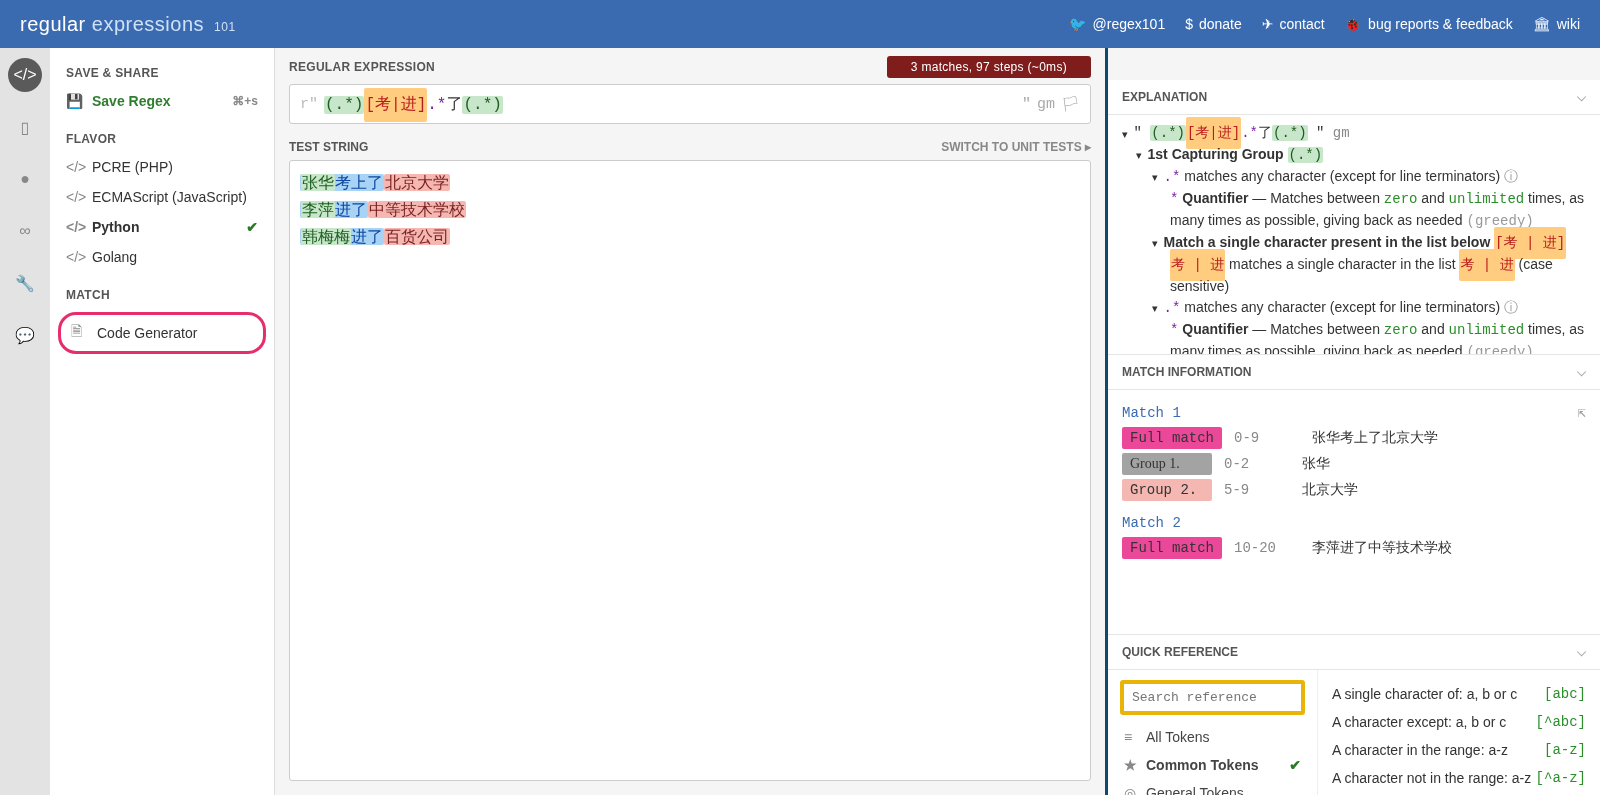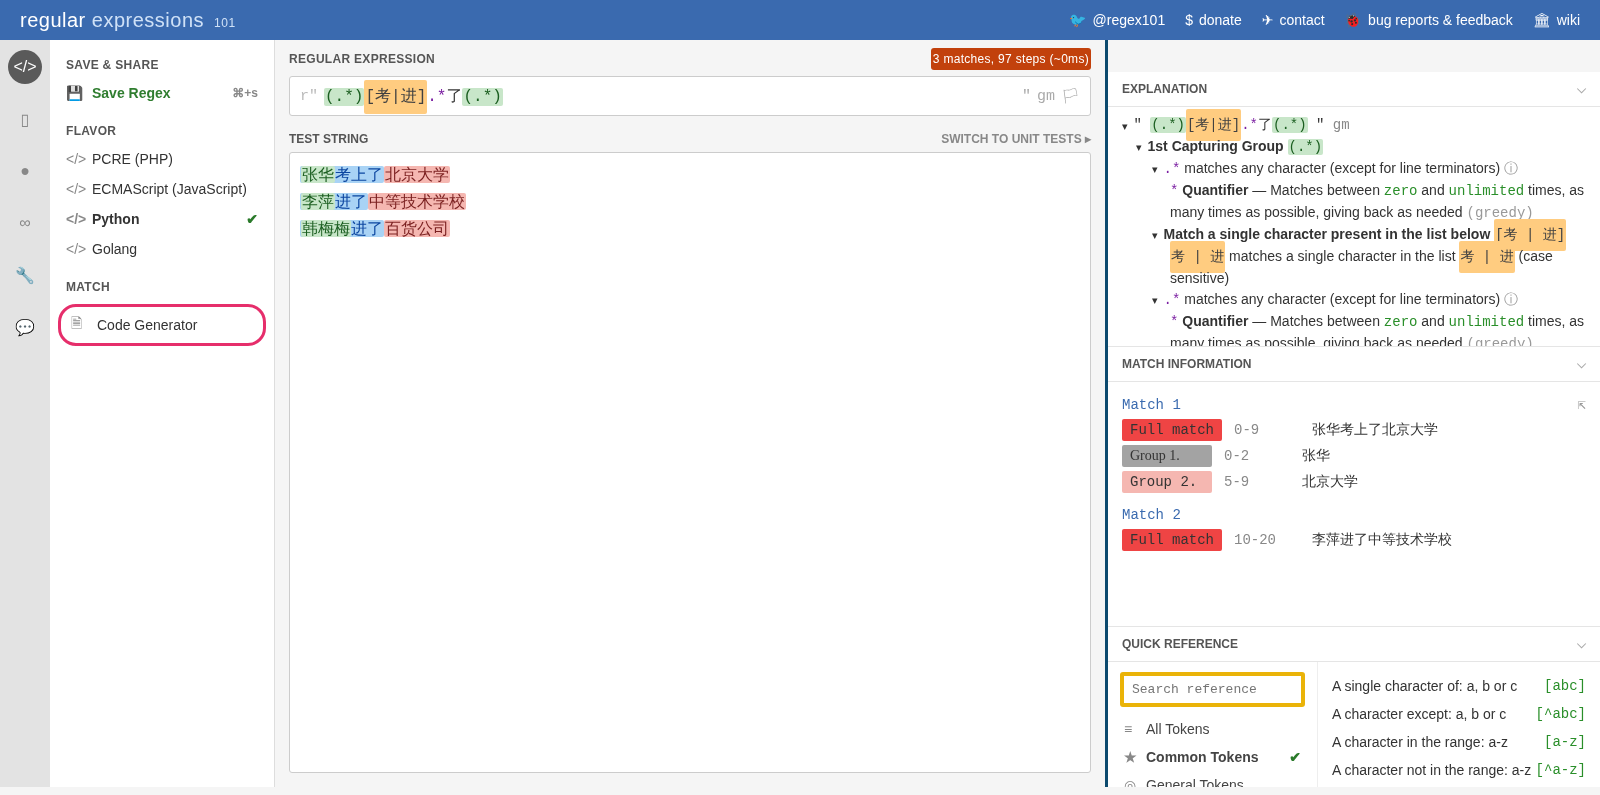--- a/index.html
+++ b/index.html
@@ -9,21 +9,21 @@
   color: #333;
   background: #f5f5f5;
   width: 1600px;
   height: 795px;
   overflow: hidden;
 }
 
 
 .header {
   background: #3a6aaf;
-  height: 40px;
+  height: 48px;
   display: flex;
   align-items: center;
   justify-content: space-between;
   padding: 0 20px;
   color: #fff;
 }
 .logo { font-size: 20px; font-weight: 300; letter-spacing: 0.5px; }
 .logo .light { color: #cfe1f7; font-weight: 300; }
 .logo .sub { font-size: 12px; color: #cfe1f7; margin-left: 4px; }
 .header-links { display: flex; gap: 20px; align-items: center; font-size: 14px; }
@@ -100,44 +100,44 @@
   display: flex;
   align-items: center;
   justify-content: space-between;
   padding: 8px 14px 6px;
   font-size: 12px;
   font-weight: 700;
   color: #555;
   letter-spacing: 0.3px;
 }
 .match-badge {
-  background: #c2410c;
+  background: #7f1d1d;
   color: #fff;
   font-size: 12px;
   font-weight: 400;
-  padding: 4px 2px;
+  padding: 4px 24px;
   border-radius: 3px;
 }
 .regex-row {
   display: flex;
   align-items: center;
   margin: 0 14px 10px;
   background: #fff;
   border: 1px solid #ccc;
   border-radius: 3px;
   height: 40px;
   padding: 0 10px;
   font-family: "Courier New", monospace;
 }
 .regex-prefix { color: #bbb; margin-right: 6px; font-size: 15px;}
 .regex-body { flex: 1; font-size: 16px; }
 .regex-flags { color: #aaa; font-size: 15px; margin-left: 6px; display:flex; align-items:center; gap:6px; }
 
 .hl-green { background: #c8e6c9; color: #1b5e20; padding: 0 1px; border-radius:2px;}
-.hl-orange { background: #ffcc80; color: #404040; padding: 8px 1px; border-radius:2px;}
+.hl-orange { background: #ffcc80; color: #b91c1c; padding: 8px 1px; border-radius:2px;}
 .hl-purple { color: #7b1fa2; }
 .hl-blue { background: #a9d3f5; color: #0d47a1; padding: 0 1px; border-radius:2px;}
 .hl-red { background: #f5b7b1; color: #7a1f1f; padding: 0 1px; border-radius:2px;}
 .plain { color: #333; }
 .mono { font-family: "Courier New", monospace; }
 .code-green { color: #2a8f2a; font-family: "Courier New", monospace; }
 .code-gray  { color: #999; font-family: "Courier New", monospace; text-align: right; }
 
 .test-toolbar {
   display:flex; justify-content: space-between; align-items:center;
@@ -188,21 +188,21 @@
 
 .match-info {
   padding: 8px 14px 14px;
   border-bottom: 1px solid #e5e5e5;
   height: 245px;
   overflow: hidden;
 }
 .mi-title { font-family: "Courier New", monospace; color: #3a6aaf; margin: 6px 0; display:flex; justify-content:space-between; align-items:center;}
 .mi-row { display:flex; align-items:center; margin: 4px 0; font-family: "Courier New", monospace; font-size:14px;}
 .mi-label { padding: 3px 8px; border-radius:2px; min-width: 90px; }
-.mi-label.blue { background:#ef4444; }
+.mi-label.blue { background:#ec4899; }
 .mi-label.green { background:#a3a3a3;font-family:Liberation Serif, serif; }
 .mi-label.red { background:#f5b7b1; }
 .mi-range { color:#888; min-width: 70px; padding-left: 12px; }
 .mi-text { font-family: -apple-system, sans-serif; padding-left: 20px; color:#333;}
 
 .quickref {
   flex:1;
   display:flex;
   flex-direction: column;
   overflow:hidden;

